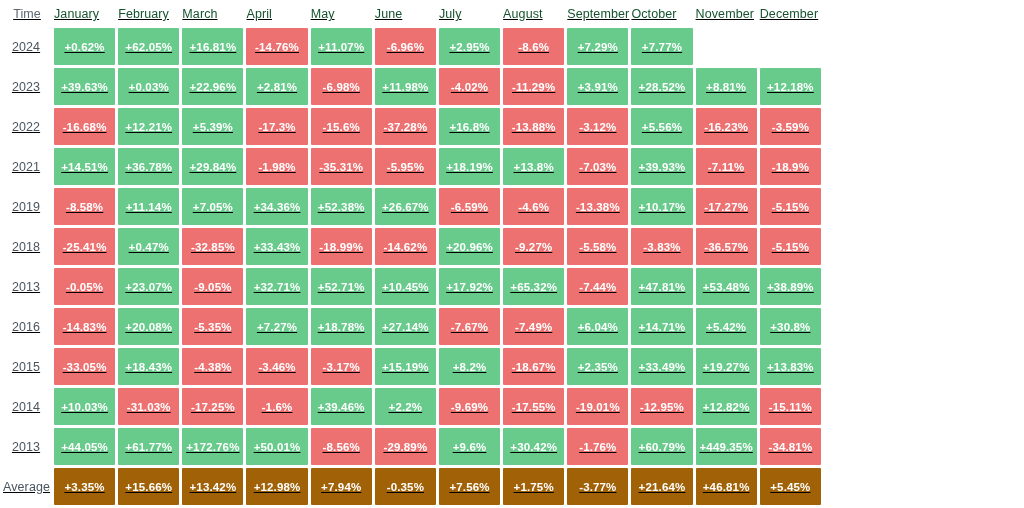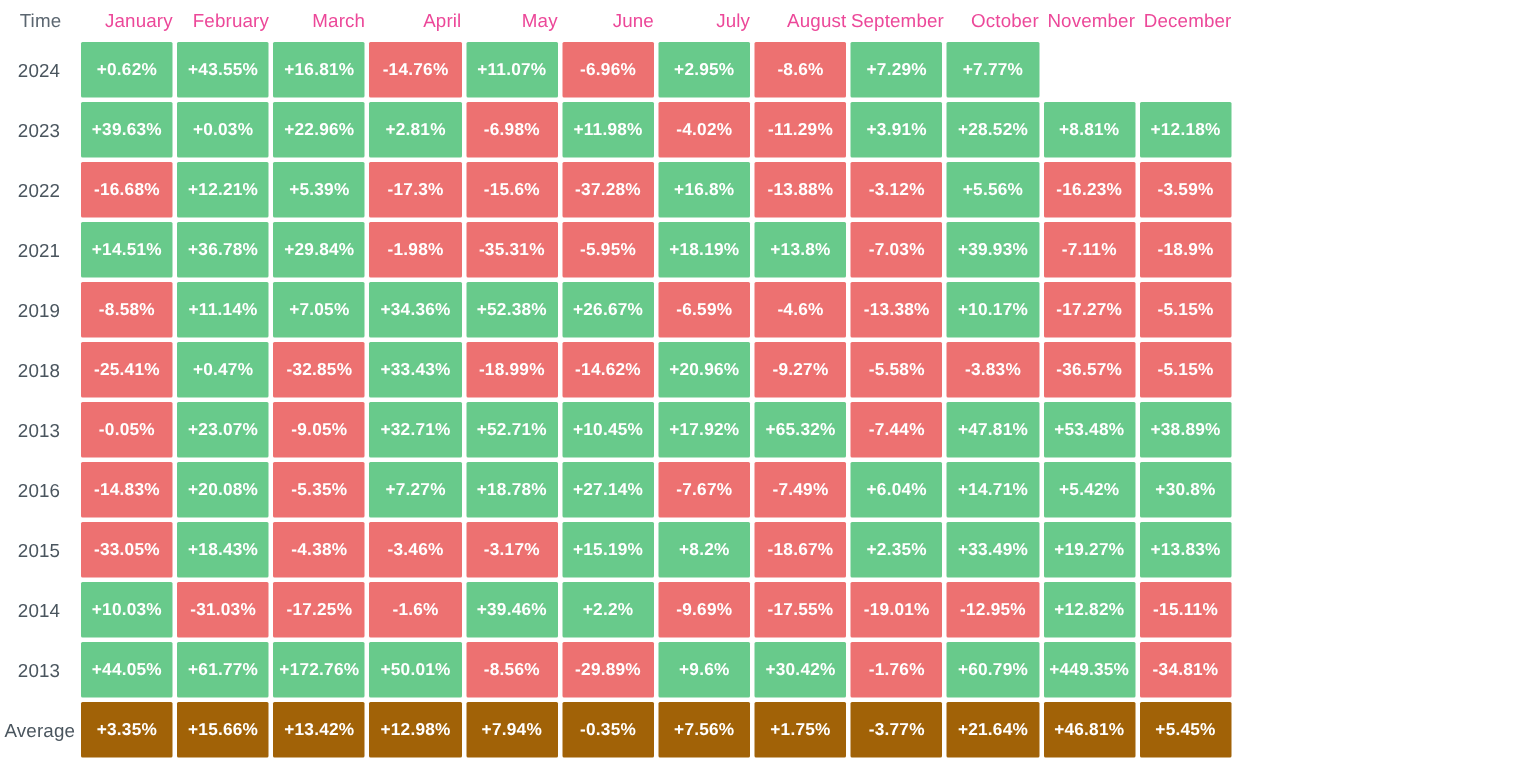--- a/index.html
+++ b/index.html
@@ -14,29 +14,30 @@
     font-family: "Liberation Sans", sans-serif;
     -webkit-font-smoothing: antialiased;
   }
 
   #heatmap-table {
     width: 824px;
     height: 508px;
     border-collapse: separate;
     border-spacing: 3px 3px;
     table-layout: fixed;
+    text-decoration: underline;
   }
 
   #heatmap-table col.col-time { width: 48px; }
 
   thead th {
     font-weight: normal;
     font-size: 12.5px;
-    color: #ec4899;
-    text-align: right;
+    color: #14532d;
+    text-align: left;
     padding: 0;
     height: 22px;
     vertical-align: middle;
     background: #ffffff;
     letter-spacing: .1px;
   }
   thead th.th-time {
     font-size: 12.5px;
     color: #5b6670;
     text-align: center;
@@ -104,21 +105,21 @@
         <th class="th-month">September</th>
         <th class="th-month">October</th>
         <th class="th-month">November</th>
         <th class="th-month">December</th>
       </tr>
   </thead>
   <tbody id="heatmap-body">
       <tr>
         <th class="row-label">2024</th>
         <td class="cell pos">+0.62%</td>
-        <td class="cell pos">+43.55%</td>
+        <td class="cell pos">+62.05%</td>
         <td class="cell pos">+16.81%</td>
         <td class="cell neg">-14.76%</td>
         <td class="cell pos">+11.07%</td>
         <td class="cell neg">-6.96%</td>
         <td class="cell pos">+2.95%</td>
         <td class="cell neg">-8.6%</td>
         <td class="cell pos">+7.29%</td>
         <td class="cell pos">+7.77%</td>
         <td class="cell empty"></td>
         <td class="cell empty"></td>

